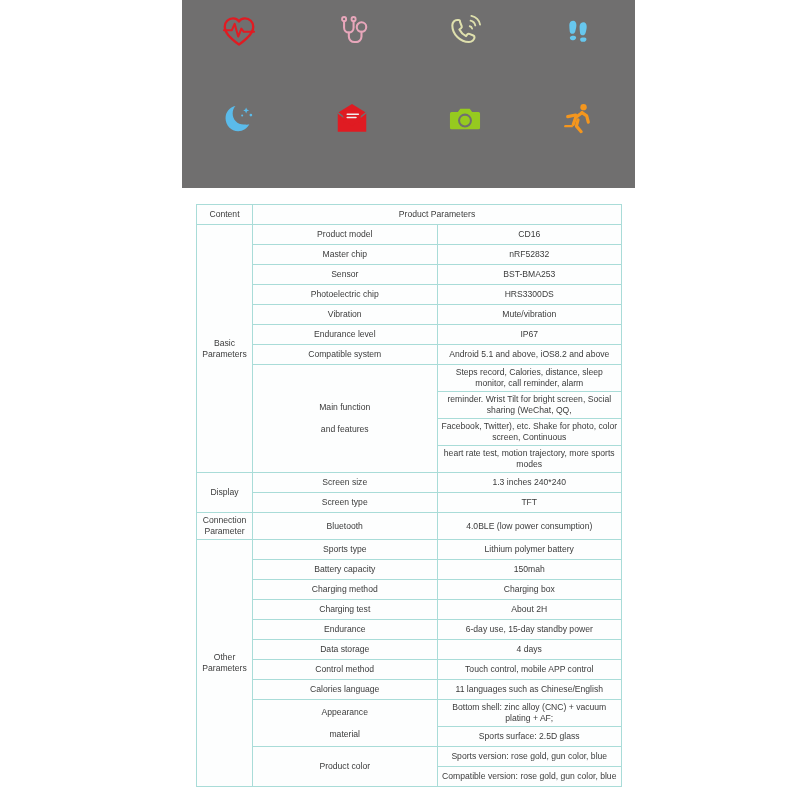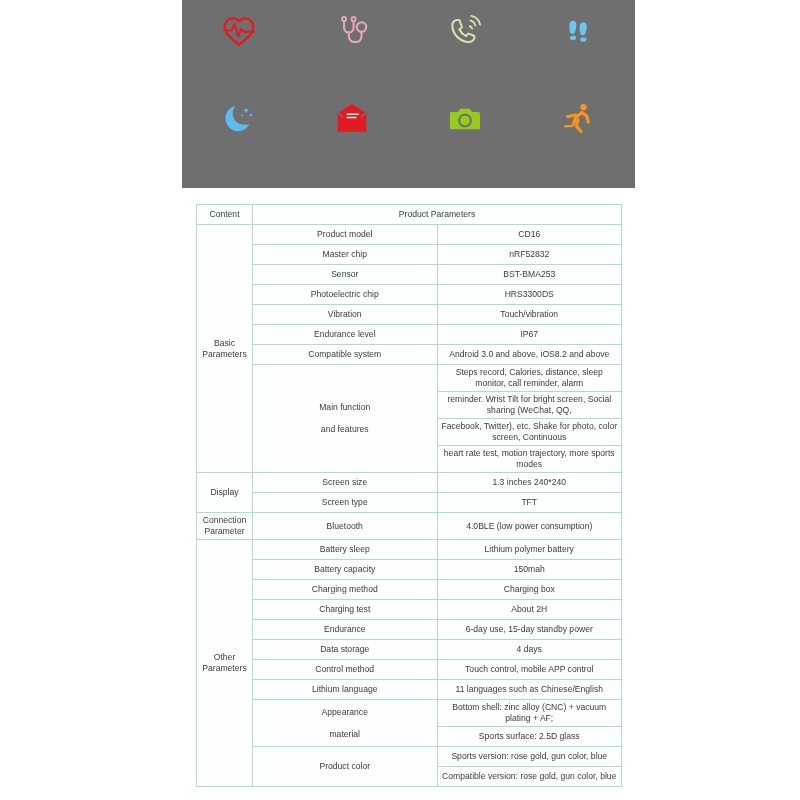--- a/index.html
+++ b/index.html
@@ -200,29 +200,29 @@
           <tr>
             <td class="key">Sensor</td>
             <td class="val">BST-BMA253</td>
           </tr>
           <tr>
             <td class="key">Photoelectric chip</td>
             <td class="val">HRS3300DS</td>
           </tr>
           <tr>
             <td class="key">Vibration</td>
-            <td class="val">Touch/vibration</td>
+            <td class="val">Mute/vibration</td>
           </tr>
           <tr>
             <td class="key">Endurance level</td>
             <td class="val">IP67</td>
           </tr>
           <tr>
             <td class="key">Compatible system</td>
-            <td class="val">Android 3.0 and above, iOS8.2 and above</td>
+            <td class="val">Android 5.1 and above, iOS8.2 and above</td>
           </tr>
           <tr>
             <td class="key two-line" rowspan="4">Main function
 
 and features</td>
             <td class="val">Steps record, Calories, distance, sleep monitor, call reminder, alarm</td>
           </tr>
           <tr>
             <td class="val">reminder. Wrist Tilt for bright screen,  Social sharing (WeChat, QQ,</td>
           </tr>
@@ -243,21 +243,21 @@
           </tr>
           <tr>
             <td class="grp two-line">Connection
 Parameter</td>
             <td class="key">Bluetooth</td>
             <td class="val">4.0BLE (low power consumption)</td>
           </tr>
           <tr>
             <td class="grp two-line" rowspan="12">Other
 Parameters</td>
-            <td class="key">Battery sleep</td>
+            <td class="key">Sports type</td>
             <td class="val">Lithium polymer battery</td>
           </tr>
           <tr>
             <td class="key">Battery capacity</td>
             <td class="val">150mah</td>
           </tr>
           <tr>
             <td class="key">Charging method</td>
             <td class="val">Charging box</td>
           </tr>
@@ -271,21 +271,21 @@
           </tr>
           <tr>
             <td class="key">Data storage</td>
             <td class="val">4 days</td>
           </tr>
           <tr>
             <td class="key">Control method</td>
             <td class="val">Touch control, mobile APP control</td>
           </tr>
           <tr>
-            <td class="key">Lithium language</td>
+            <td class="key">Calories language</td>
             <td class="val">11 languages such as Chinese/English</td>
           </tr>
           <tr>
             <td class="key two-line" rowspan="2">Appearance
 
 material</td>
             <td class="val">Bottom shell: zinc alloy (CNC) + vacuum plating + AF;</td>
           </tr>
           <tr>
             <td class="val">Sports surface: 2.5D glass</td>

